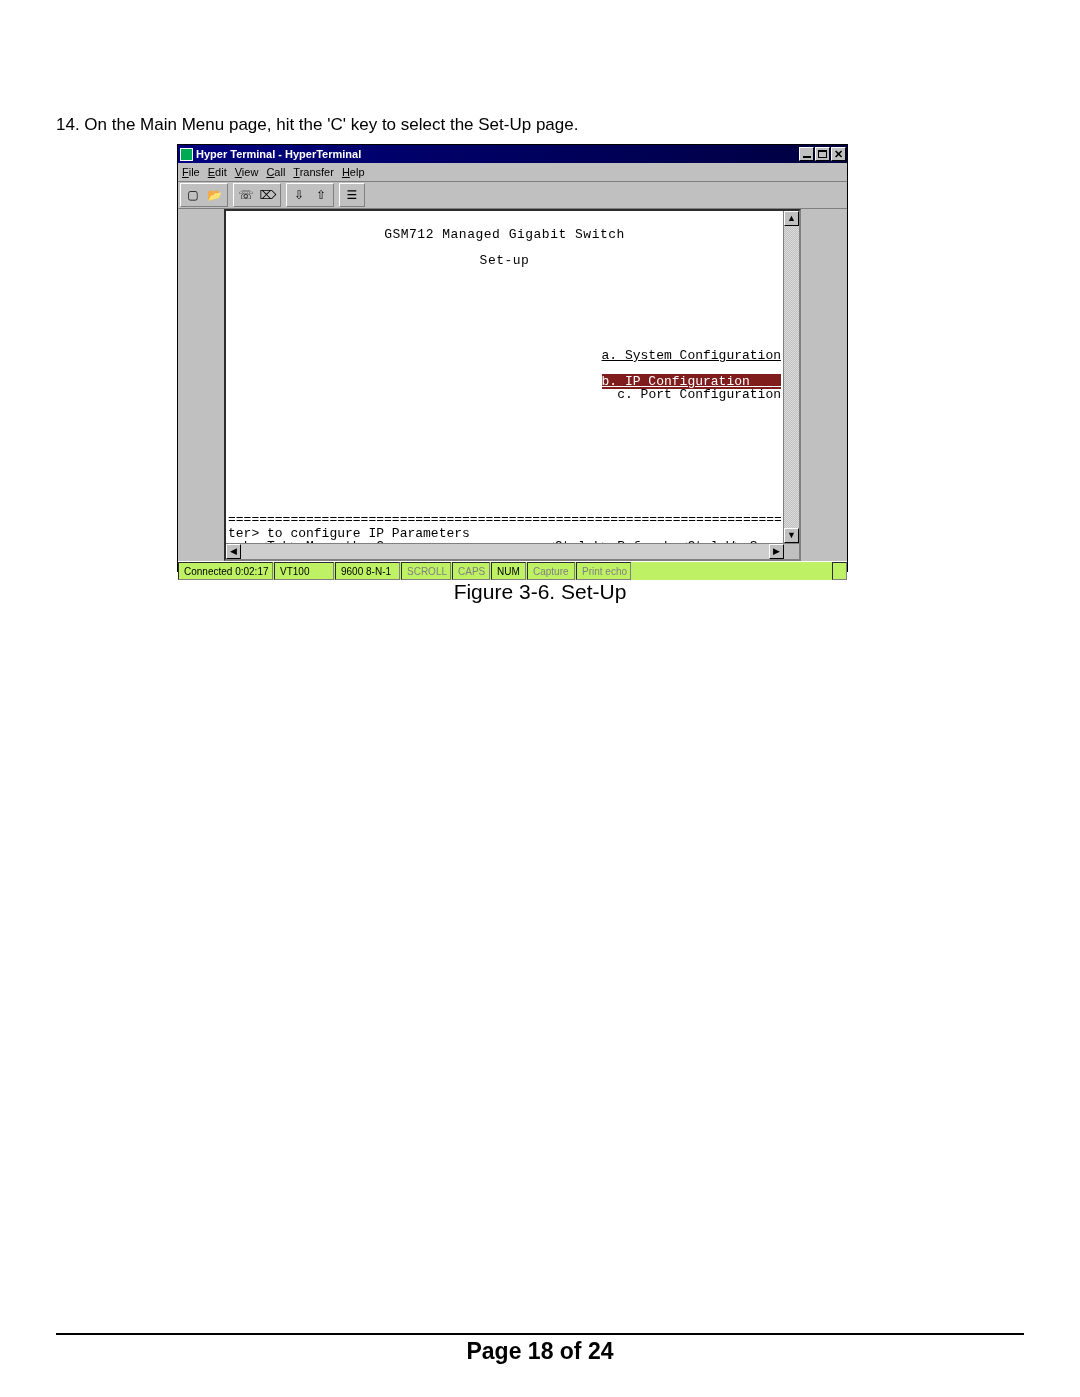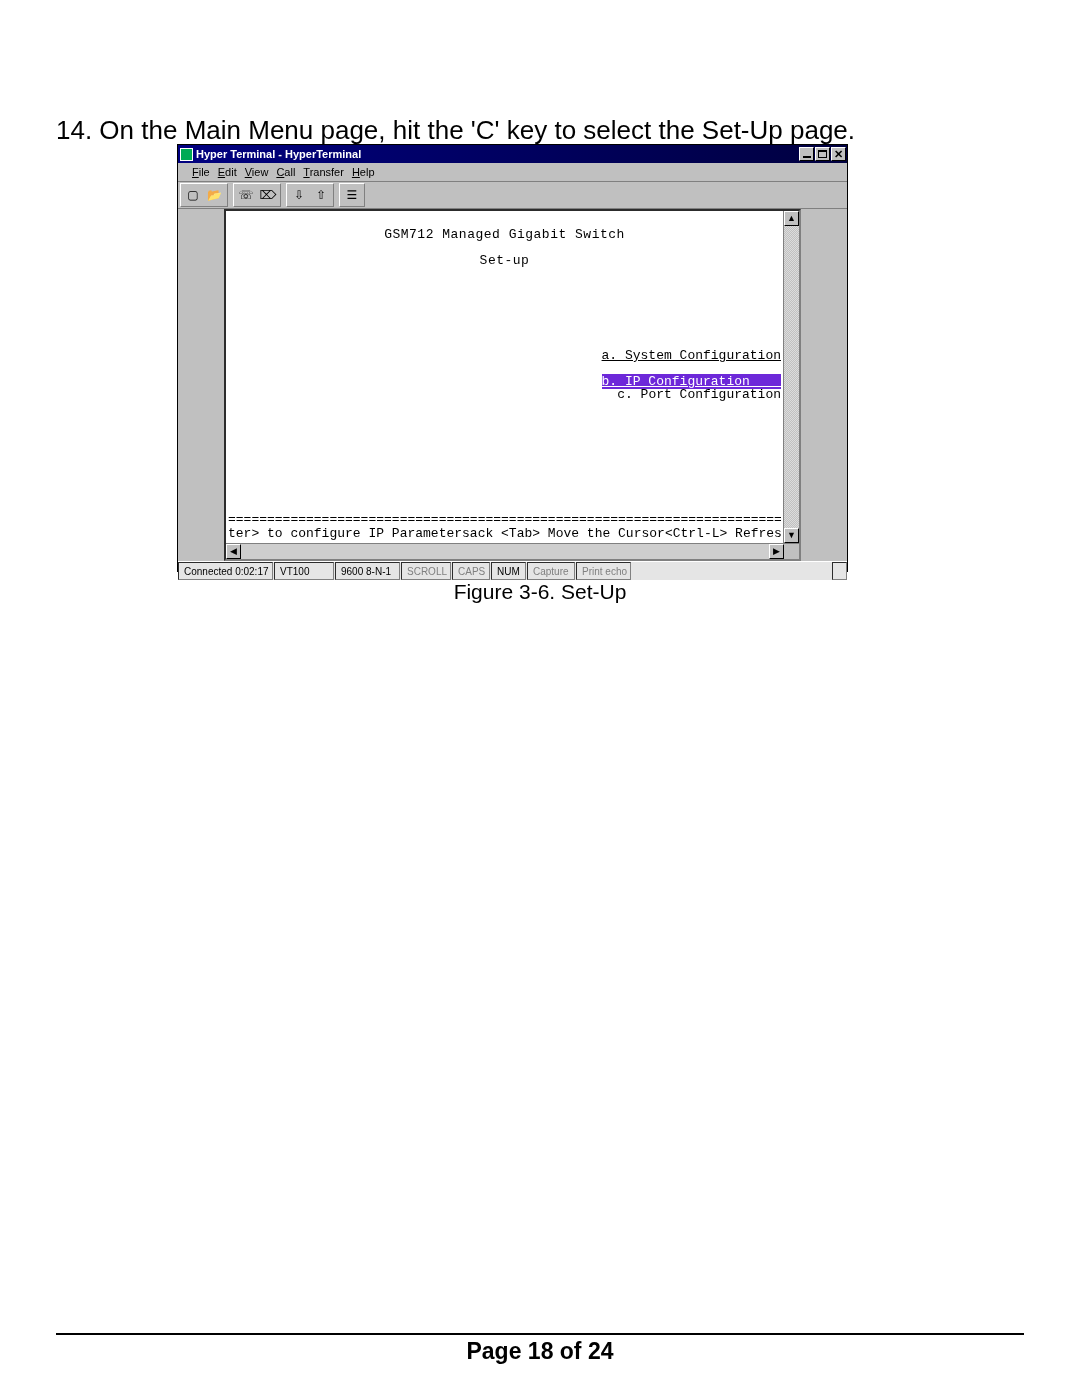--- a/index.html
+++ b/index.html
@@ -14,21 +14,21 @@
   .page {
     width: 1080px;
     height: 1397px;
     position: relative;
     box-sizing: border-box;
   }
   .instruction {
     position: absolute;
     top: 115px;
     left: 56px;
-    font-size: 26px;
+    font-size: 17px;
     color: #000;
   }
   .app-window {
     position: absolute;
     top: 144px;
     left: 177px;
     width: 671px;
     height: 428px;
     background: #c0c0c0;
     border: 1px solid #000;
@@ -92,21 +92,21 @@
   }
 
   
   .menubar {
     height: 18px;
     background: #c0c0c0;
     border-bottom: 1px solid #808080;
     display: flex;
     align-items: center;
     font-size: 11px;
-    padding-left: 14px;
+    padding-left: 4px;
     gap: 8px;
   }
   .menubar .menu-item { color: #000; cursor: default; }
   .menubar .menu-item .ul { text-decoration: underline; }
 
   
   .toolbar {
     height: 26px;
     background: #c0c0c0;
     display: flex;
@@ -175,42 +175,41 @@
   }
   .term .center { text-align: center; display: block; letter-spacing: 0.5px; }
   .term .menu-block {
     margin-top: 56px;
     margin-left: 150px;
     text-align: right;
   }
   .term .menu-line { display: block; }
   .term .menu-line.ul { text-decoration: underline; }
   .term .menu-line.sel {
-    background: #6d28d9;
+    background: #7f1d1d;
     color: #fff;
     padding: 0 0;
     display: inline;
     text-decoration: underline;
   }
   .term .sep-line {
     position: absolute;
     left: 2px;
     right: 2px;
     top: 302px;
     letter-spacing: 0;
     overflow: hidden;
   }
   .term .prompt-lines {
     position: absolute;
     left: 2px;
     right: 2px;
     top: 316px;
     display: flex;
-    flex-direction: row;
-    align-items: center;
+    flex-direction: column;
   }
   .prompt-row {
     display: flex;
     justify-content: space-between;
   }
   .nowrap { white-space: nowrap; }
 
   .vscroll {
     width: 15px;
     background: #dcdcdc;
@@ -247,21 +246,21 @@
   }
   .corner {
     width: 15px;
     height: 15px;
     background: #c0c0c0;
   }
 
   
   .statusbar {
     height: 18px;
-    background: #e5e5e5;
+    background: #bef264;
     display: flex;
     align-items: stretch;
     font-size: 10px;
     color: #000;
     border-top: 1px solid #fff;
   }
   .status-pane {
     border: 1px inset #808080;
     box-sizing: border-box;
     display: flex;

